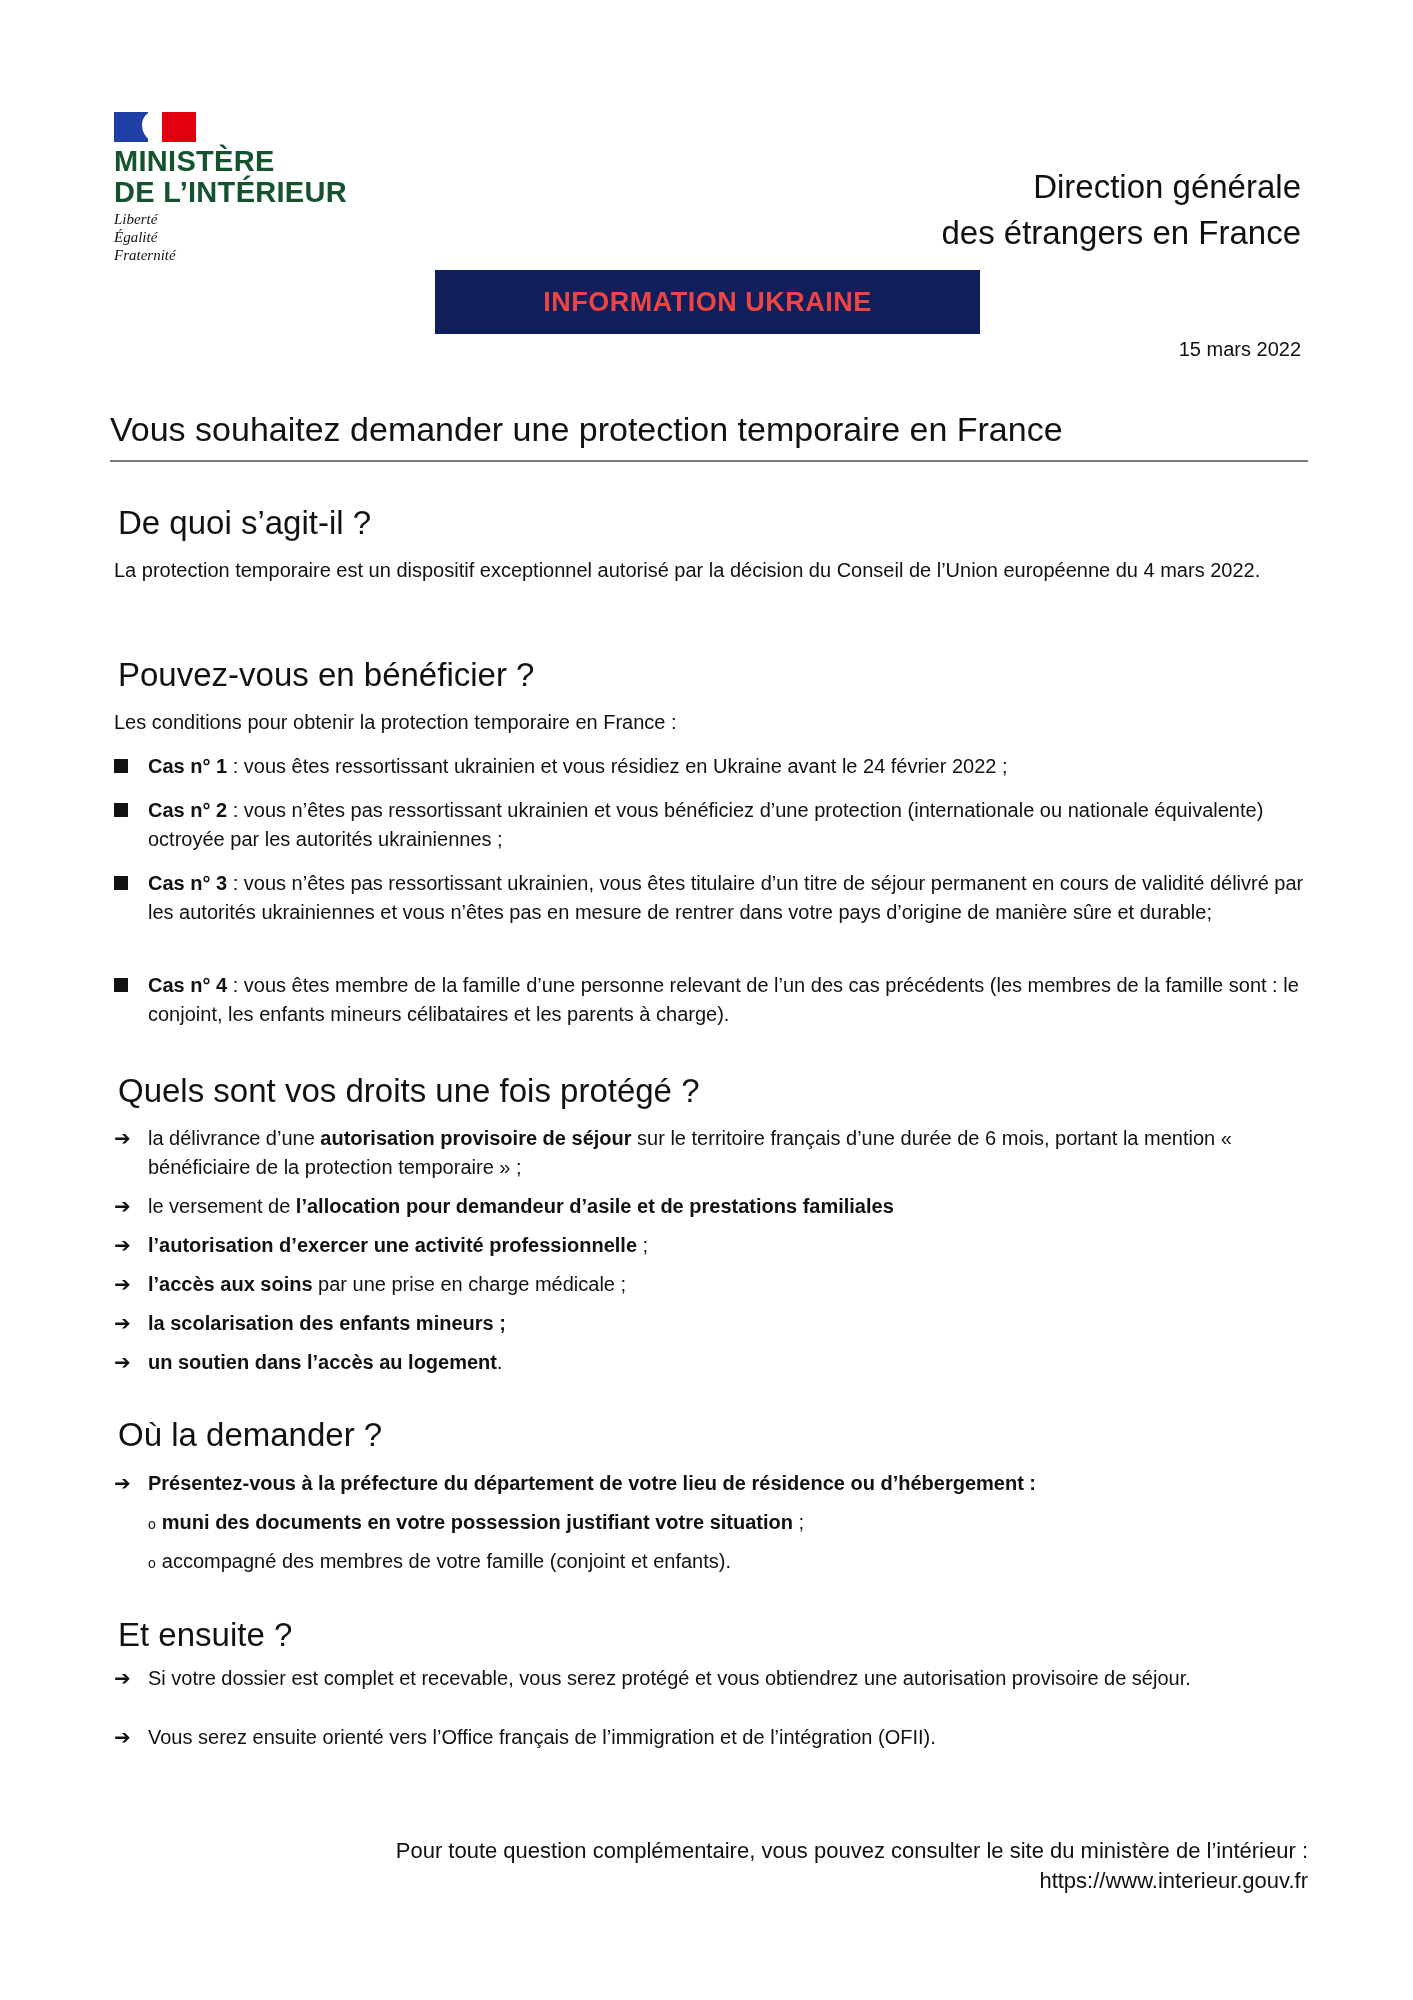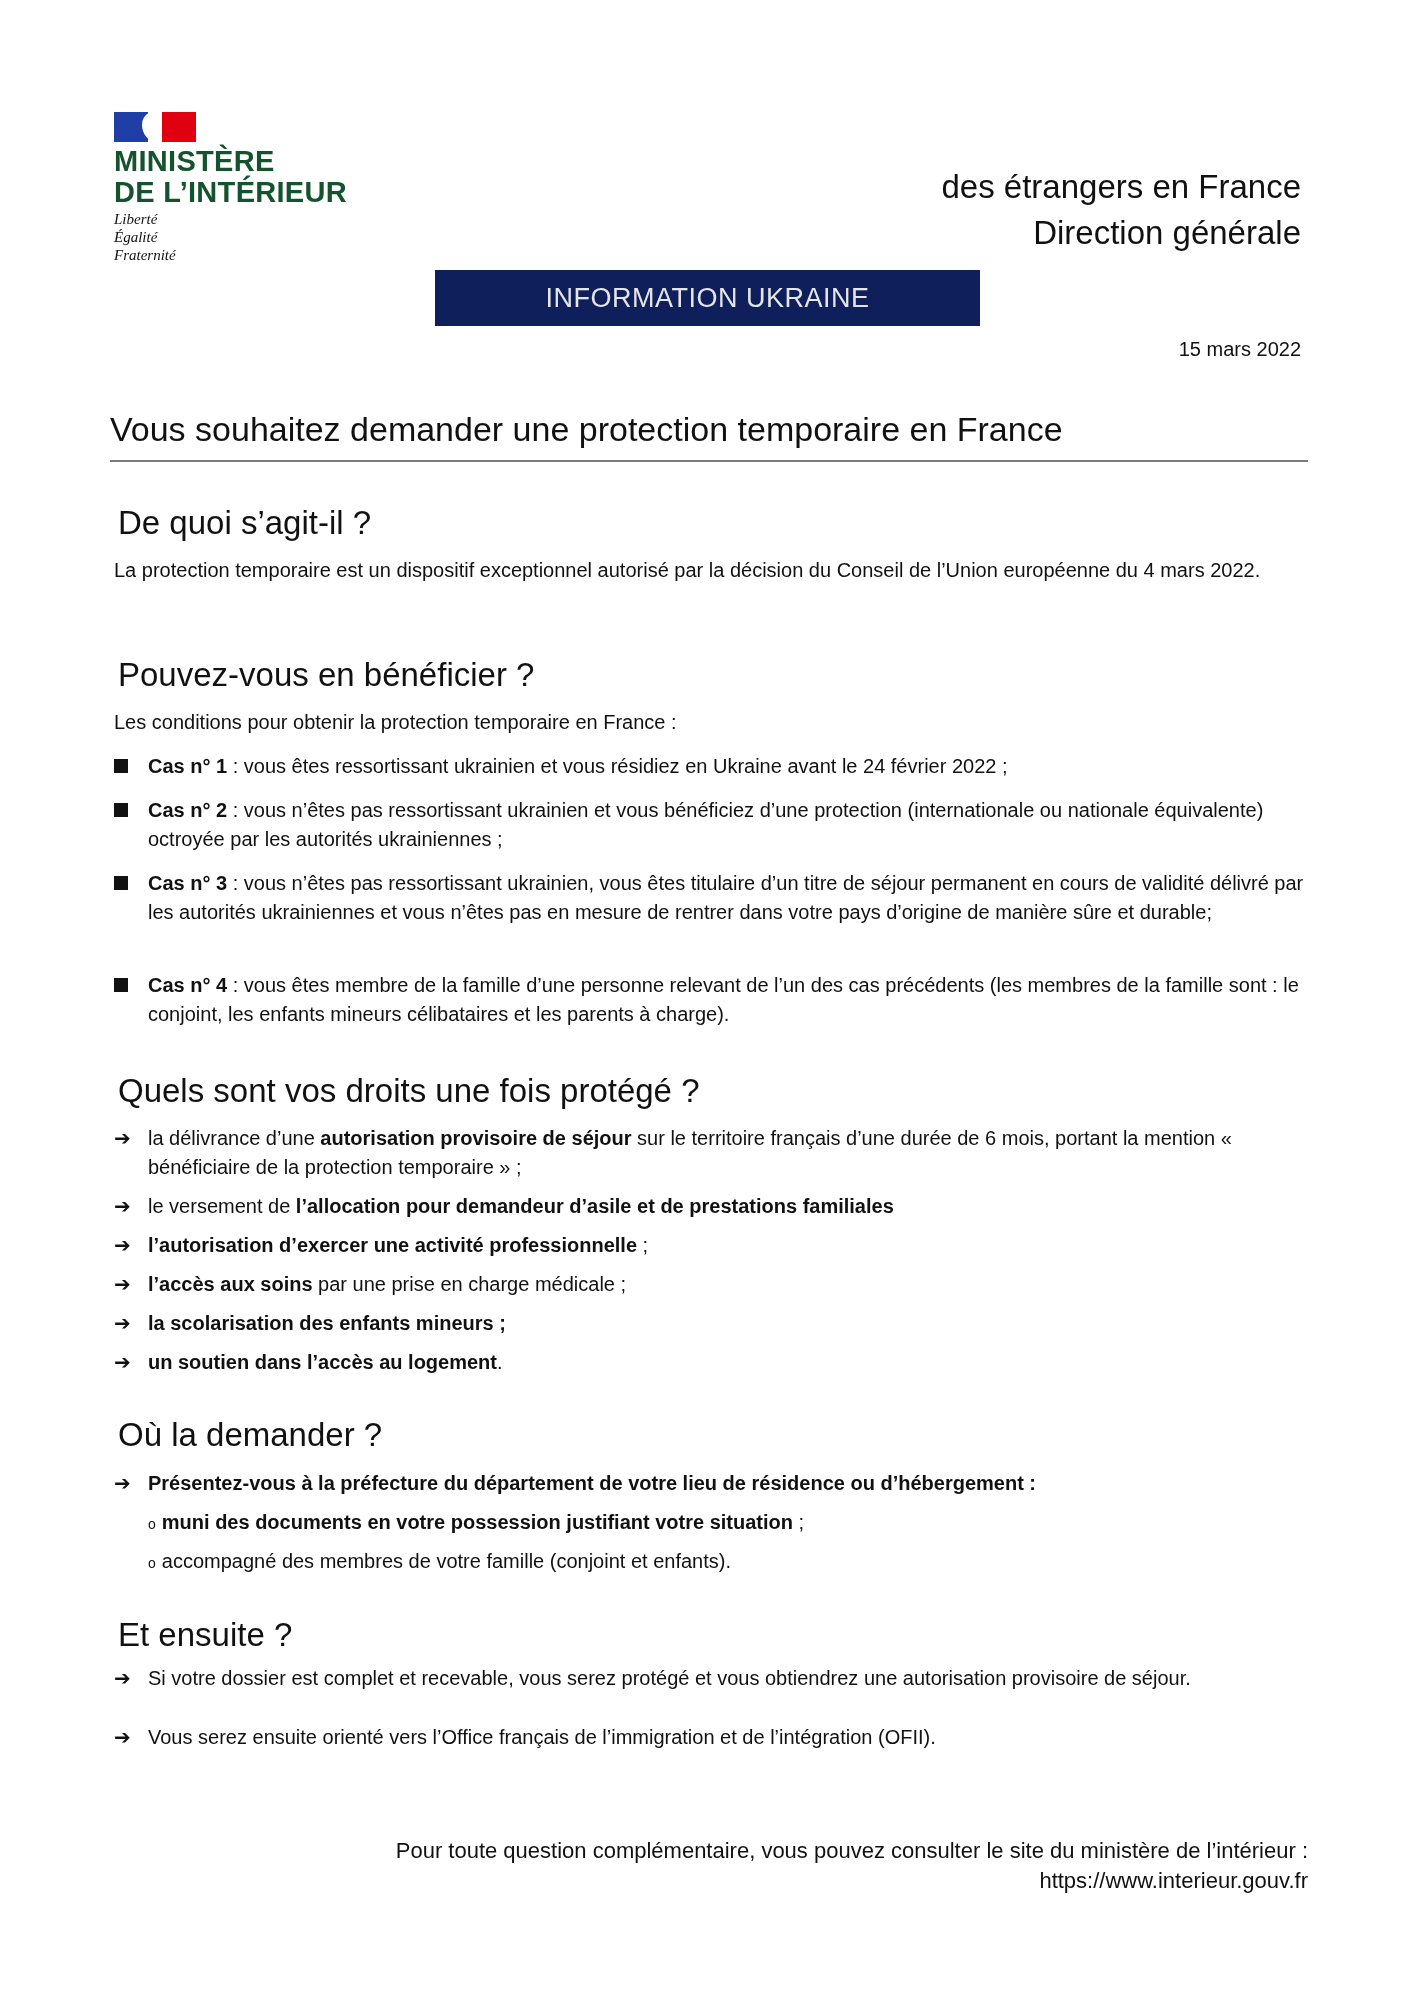--- a/index.html
+++ b/index.html
@@ -13,22 +13,22 @@
   .flag .blue { position: absolute; left: 0; top: 0; width: 34px; height: 30px; background: #1f3fa6; }
   .flag .red  { position: absolute; left: 48px; top: 0; width: 34px; height: 30px; background: #e1000f; }
   .flag .face { position: absolute; left: 28px; top: 0; width: 26px; height: 30px; background: #fff; border-radius: 45% 55% 40% 60%; }
   .ministry { margin-top: 2px; font-weight: 700; font-size: 29px; line-height: 31px; letter-spacing: 0.3px; color: #14532d; }
   .motto { margin-top: 2px; font-family: "Liberation Serif", "DejaVu Serif", serif; font-style: italic; font-size: 15px; line-height: 18px; color: #111; }
 
   
   .direction { position: absolute; right: 112px; top: 164px; text-align: right; font-size: 33px; line-height: 46px; color: #111; }
 
   
-  .banner { position: absolute; left: 435px; top: 270px; width: 545px; height: 56px; background: #0f1f5c;
-            color: #e5e5e5; display: flex; align-items: center; justify-content: center; font-size: 27px; letter-spacing: 0.5px; }
+  .banner { position: absolute; left: 435px; top: 270px; width: 545px; height: 64px; background: #0f1f5c;
+            color: #ef4444; display: flex; align-items: center; justify-content: center; font-size: 27px; letter-spacing: 0.5px; font-weight: bold; }
 
   .date { position: absolute; right: 112px; top: 338px; font-size: 20px; color: #111; }
 
   
   .title { position: absolute; left: 110px; width: 1198px; top: 410px; text-align: left; font-size: 34px; color: #111; }
   .rule { position: absolute; left: 110px; width: 1198px; top: 460px; height: 2px; background: #7a7a7a; }
 
   
   .content { position: absolute; left: 114px; width: 1190px; top: 0; }
   h2 { position: absolute; left: 0; margin: 4px; font-weight: 400; font-size: 33px; color: #111; }
@@ -60,22 +60,22 @@
       <div>DE L’INTÉRIEUR</div>
     </div>
     <div class="motto">
       <div>Liberté</div>
       <div>Égalité</div>
       <div>Fraternité</div>
     </div>
   </div>
 
   <div class="direction">
+    <div>Direction générale</div>
     <div>des étrangers en France</div>
-    <div>Direction générale</div>
   </div>
 
   <div class="banner">
     <span>INFORMATION UKRAINE</span>
   </div>
 
   <div class="date">15 mars 2022</div>
 
   <div class="title">Vous souhaitez demander une protection temporaire en France</div>
   <div class="rule"></div>

